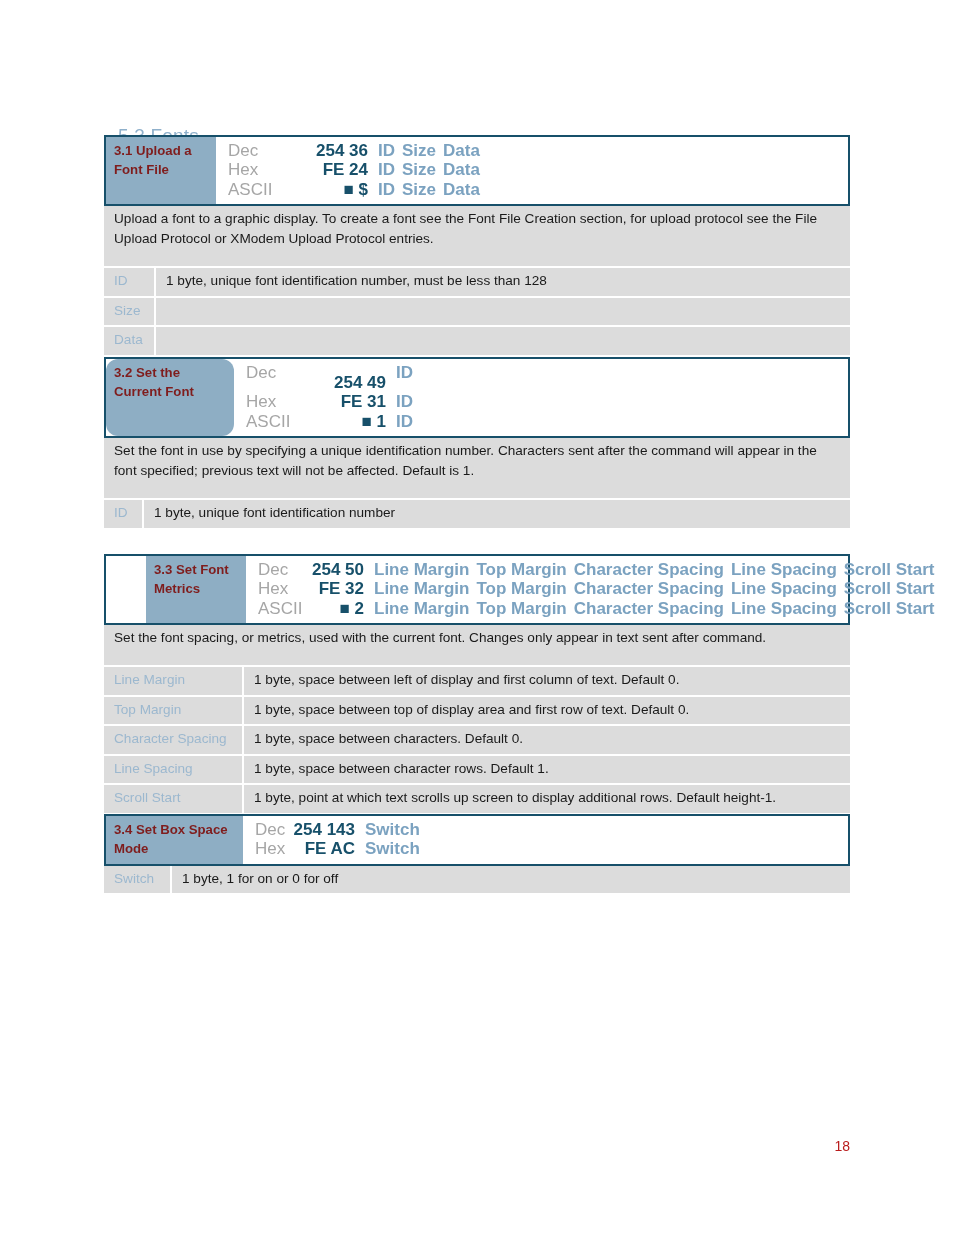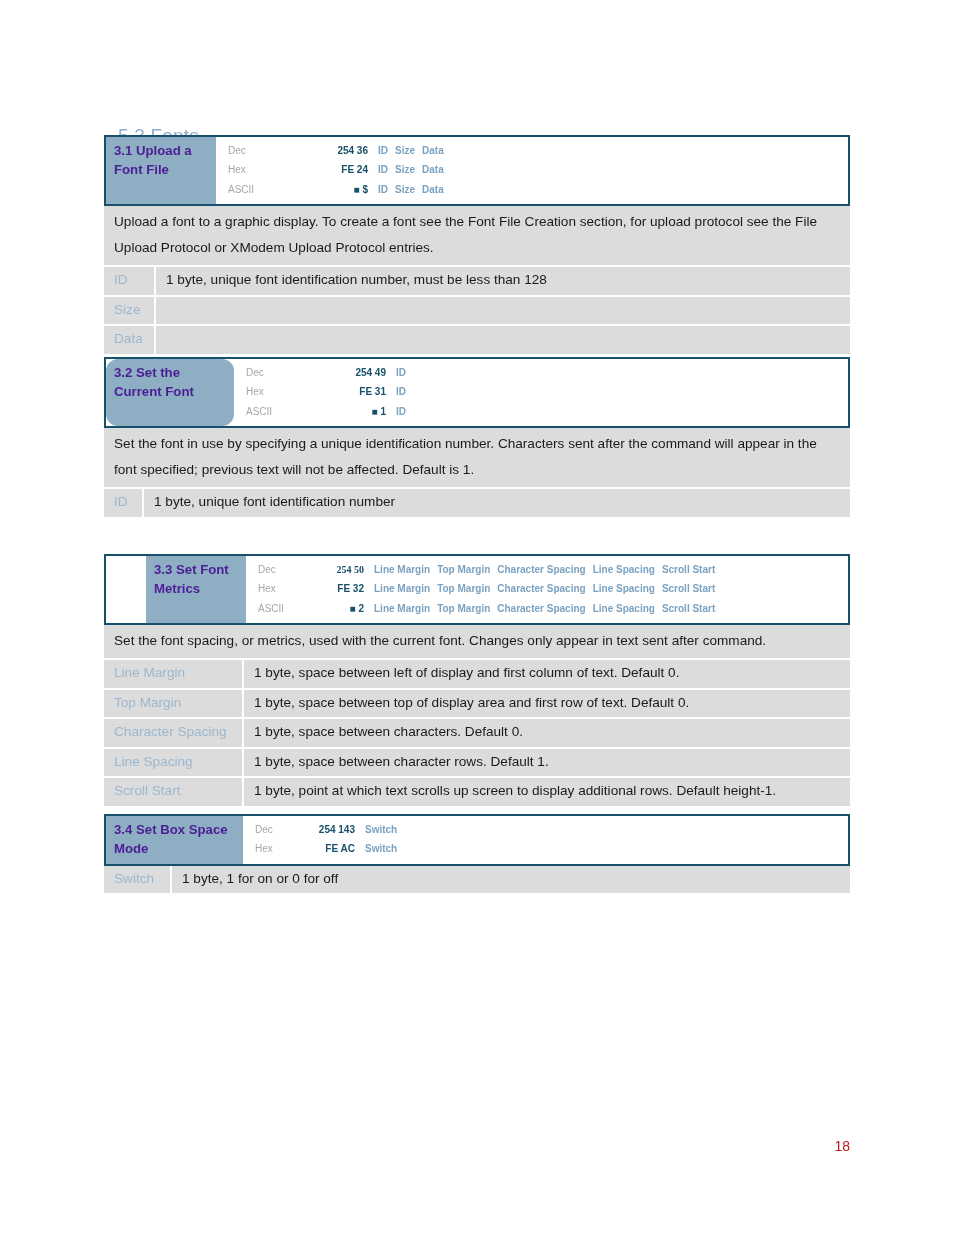--- a/index.html
+++ b/index.html
@@ -47,38 +47,38 @@
   .cmd-head {
     display: flex;
     border-left: 2px solid #17506a;
     border-right: 2px solid #17506a;
     border-bottom: 2px solid #17506a;
     background: #ffffff;
     box-sizing: border-box;
   }
   .cmd-title {
     background: #8eaec4;
-    color: #4c1d95;
+    color: #7f1d1d;
     font-weight: bold;
     font-size: 13.2px;
     line-height: 19.4px;
     padding: 4px 8px 5px 8px;
     box-sizing: border-box;
     flex: 0 0 auto;
   }
   .cmd-rows {
     flex: 1 1 auto;
     padding: 4px 0 5px 0;
     box-sizing: border-box;
   }
   .cmd-row {
     display: flex;
     align-items: flex-start;
     line-height: 19.4px;
-    font-size: 10px;
+    font-size: 17px;
     white-space: nowrap;
   }
   .cmd-kind {
     color: #a6a6a6;
     font-weight: normal;
     flex: 0 0 auto;
     padding-left: 12px;
     box-sizing: border-box;
   }
   .cmd-bytes {
@@ -95,22 +95,22 @@
     flex: 1 1 auto;
     box-sizing: border-box;
   }
   .cmd-params span { margin-right: 7px; }
 
   
   .desc-row {
     background: #dcdcdc;
     color: #1a1a1a;
     font-size: 13.6px;
-    line-height: 26px;
-    padding: 3px 10px 4px 10px;
+    line-height: 20px;
+    padding: 3px 10px 17px 10px;
     border-bottom: 2px solid #ffffff;
     box-sizing: border-box;
     width: 100%;
   }
   .param-row {
     display: flex;
     background: #dcdcdc;
     border-bottom: 2px solid #ffffff;
     box-sizing: border-box;
     width: 100%;
@@ -183,21 +183,21 @@
           <div class="param-name" style="width: 52px;">Data</div>
         </div>
       </div>
       <div class="cmd-table" style="top: 357px;">
         <div class="cmd-top-border"></div>
         <div class="cmd-head">
           <div class="cmd-title" style="width: 128px; border-radius: 12px;">3.2 Set the Current Font</div>
           <div class="cmd-rows">
             <div class="cmd-row">
               <div class="cmd-kind" style="width: 78px;">Dec</div>
-              <div class="cmd-bytes" style="width: 84px;">254 49</div>
+              <div class="cmd-bytes" style="width: 84px; margin-top: 10px;">254 49</div>
               <div class="cmd-params"><span>ID</span></div>
             </div>
             <div class="cmd-row">
               <div class="cmd-kind" style="width: 78px;">Hex</div>
               <div class="cmd-bytes" style="width: 84px;">FE 31</div>
               <div class="cmd-params"><span>ID</span></div>
             </div>
             <div class="cmd-row">
               <div class="cmd-kind" style="width: 78px;">ASCII</div>
               <div class="cmd-bytes" style="width: 84px;">■ 1</div>
@@ -211,21 +211,21 @@
           <div class="param-desc">1 byte, unique font identification number</div>
         </div>
       </div>
       <div class="cmd-table" style="top: 554px;">
         <div class="cmd-top-border"></div>
         <div class="cmd-head">
           <div class="cmd-title" style="width: 100px; margin-left: 40px;">3.3 Set Font Metrics</div>
           <div class="cmd-rows">
             <div class="cmd-row">
               <div class="cmd-kind" style="width: 58px;">Dec</div>
-              <div class="cmd-bytes" style="width: 70px; font-family: Liberation Serif, serif;">254 50</div>
+              <div class="cmd-bytes" style="width: 70px;">254 50</div>
               <div class="cmd-params"><span>Line Margin</span><span>Top Margin</span><span>Character Spacing</span><span>Line Spacing</span><span>Scroll Start</span></div>
             </div>
             <div class="cmd-row">
               <div class="cmd-kind" style="width: 58px;">Hex</div>
               <div class="cmd-bytes" style="width: 70px;">FE 32</div>
               <div class="cmd-params"><span>Line Margin</span><span>Top Margin</span><span>Character Spacing</span><span>Line Spacing</span><span>Scroll Start</span></div>
             </div>
             <div class="cmd-row">
               <div class="cmd-kind" style="width: 58px;">ASCII</div>
               <div class="cmd-bytes" style="width: 70px;">■ 2</div>

